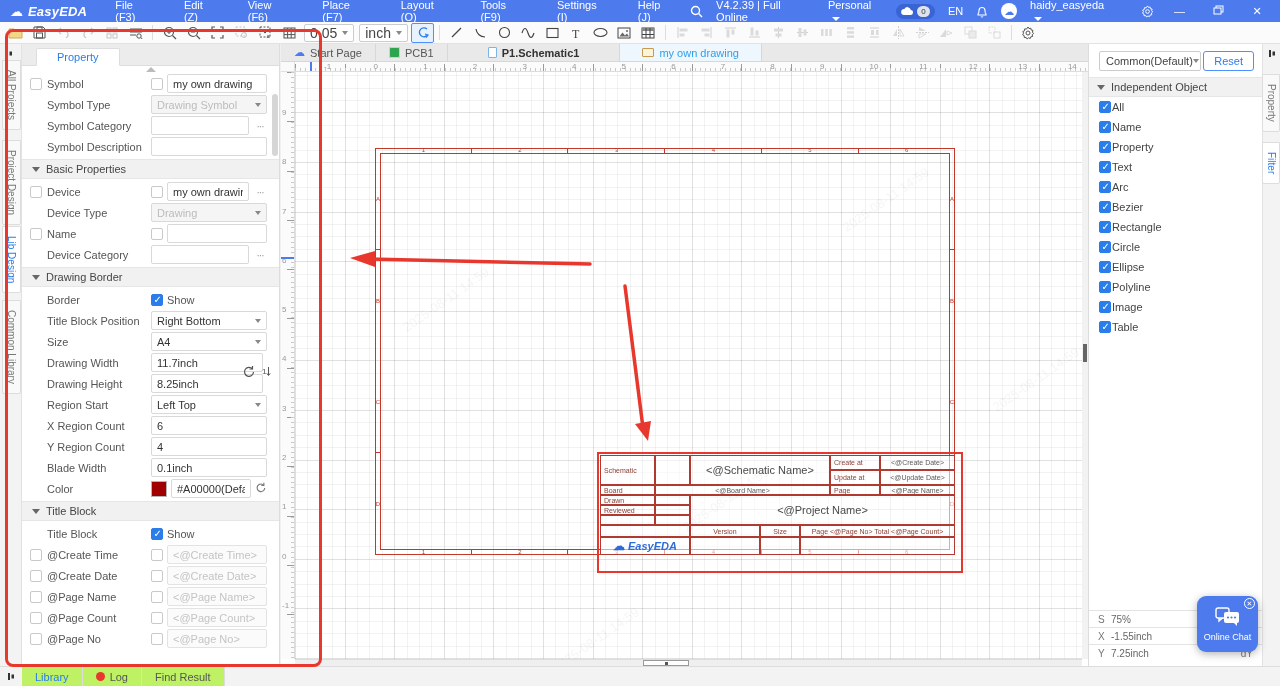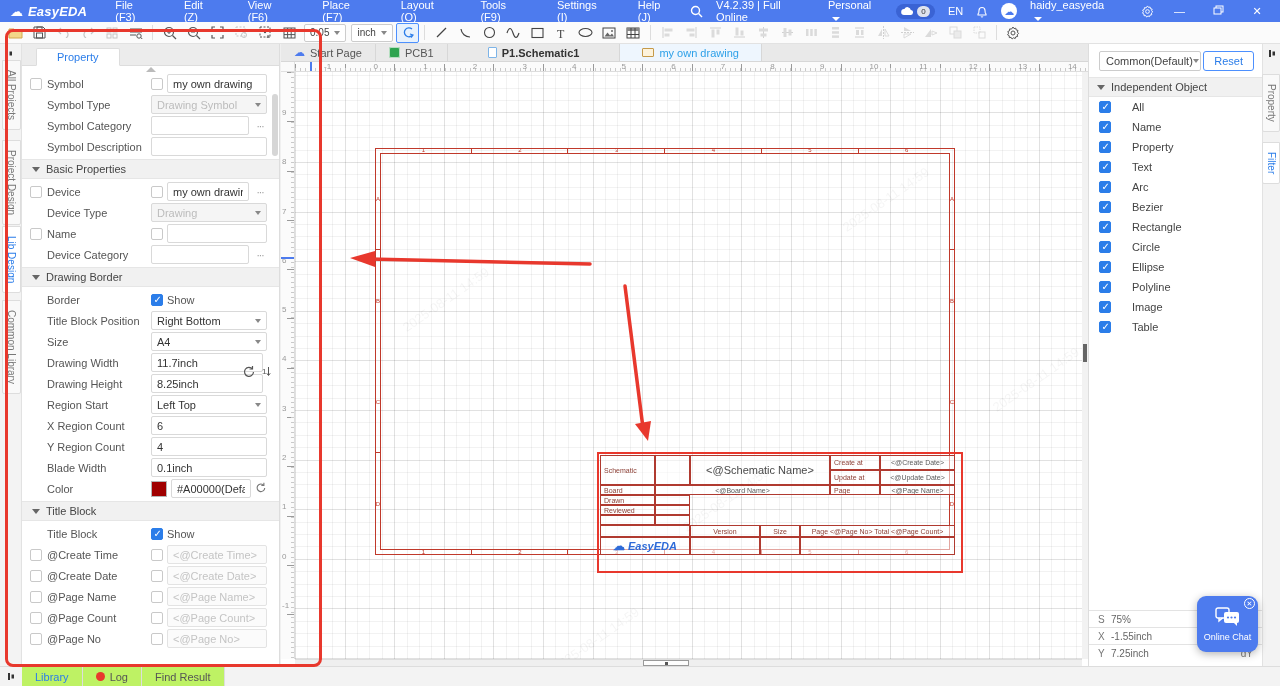--- a/index.html
+++ b/index.html
@@ -20,21 +20,21 @@
 .cloud-pill .zero { background:#dfe3ee; color:#333; border-radius:7px; min-width:13px; height:11px; font-size:8px; display:flex; align-items:center; justify-content:center; padding:0 2px; }
 .avatar { width:16px; height:16px; border-radius:50%; background:#fff; color:#4d7bee; display:flex; align-items:center; justify-content:center; font-size:10px; }
 .win-btn { width:26px; text-align:center; font-size:11px; }
 
 
 .toolbar { position:absolute; left:0; top:22px; right:0; height:22px; background:#fbfbfb; border-bottom:1px solid #e2e2e2; display:flex; align-items:center; padding:0 4px; gap:1px; z-index:35; }
 .tbtn { width:23px; height:20px; display:flex; align-items:center; justify-content:center; border-radius:2px; }
 .tbtn svg { display:block; }
 .tbtn.disabled { opacity:.32; }
 .tsep { width:1px; height:15px; background:#ddd; margin:0 4px; }
-.tselect { height:18px; border:1px solid #ccc; border-radius:2px; background:#fff; font-size:10px; color:#444; display:flex; align-items:center; padding:0 5px; gap:5px; margin:0 2px; }
+.tselect { height:18px; border:1px solid #ccc; border-radius:2px; background:#fff; font-size:14px; color:#444; display:flex; align-items:center; padding:0 5px; gap:5px; margin:0 2px; }
 .caret-g { width:0; height:0; border-left:3.5px solid transparent; border-right:3.5px solid transparent; border-top:4px solid #888; display:inline-block; }
 .active-tool { border:1px solid #4d90fe; background:#e8f2fd; }
 
 
 .left-rail { position:absolute; left:0; top:44px; width:22px; bottom:20px; background:#f3f3f3; border-right:1px solid #e2e2e2; z-index:5; }
 .vtab { position:absolute; left:2px; width:19px; writing-mode:vertical-rl; display:flex; align-items:center; justify-content:center; background:#f9f9f9; border:1px solid #ddd; font-size:10px; color:#777; padding:9px 0; border-radius:0 0 2px 2px; }
 .vtab.active { color:#2b7de9; background:#fff; }
 .pin-ic { position:absolute; left:5px; top:4px; }
 
 
@@ -130,21 +130,21 @@
 .ann-rect-tblock { position:absolute; left:302px; top:380px; width:366px; height:121px; border:2px solid #e8382d; z-index:20; pointer-events:none; }
 .ann-svg { position:absolute; left:0; top:0; width:100%; height:100%; z-index:21; pointer-events:none; }
 .watermark { position:absolute; color:rgba(0,0,0,.045); font-size:13px; transform:rotate(-35deg); z-index:2; pointer-events:none; white-space:nowrap; }
 
 
 .right-panel { position:absolute; right:18px; top:44px; width:174px; bottom:20px; background:#fff; border-left:1px solid #ddd; z-index:5; }
 .rp-head { display:flex; align-items:center; justify-content:space-between; padding:7px 8px 6px 10px; }
 .rp-select { width:102px; height:20px; border:1px solid #ccc; border-radius:2px; background:#fff; display:flex; align-items:center; justify-content:space-between; padding:0 6px; color:#444; }
 .reset-btn { height:20px; border:1px solid #4d90fe; border-radius:3px; color:#2b7de9; background:#fff; padding:0 10px; display:flex; align-items:center; font-size:11px; }
 .rp-section { height:20px; background:#f1f1f1; border-top:1px solid #e6e6e6; border-bottom:1px solid #e6e6e6; display:flex; align-items:center; gap:6px; padding:0 8px; color:#444; }
-.frow { display:flex; align-items:center; gap:21px; height:20px; padding:0 10px; }
+.frow { display:flex; align-items:center; gap:1px; height:20px; padding:0 10px; }
 .frow-label { color:#444; }
 .status-box { position:absolute; left:0; right:0; bottom:5px; background:#fff; font-size:10px; color:#666; }
 .srow { display:flex; align-items:center; height:17px; border-top:1px solid #e3e3e3; padding:0 9px; }
 .srow .k { width:13px; color:#777; }
 .srow .v { flex:1; }
 .srow .r { color:#777; }
 
 
 .right-rail { position:absolute; right:0; top:44px; width:18px; bottom:20px; background:#f3f3f3; border-left:1px solid #e2e2e2; z-index:5; }
 .right-rail .vtab { left:-1px; width:18px; }
@@ -856,20 +856,21 @@
         <span class="tb-cell left" style="left:0;top:30px;width:55px;height:10px">Board</span>
         <span class="tb-cell val" style="left:55px;top:30px;width:175px;height:10px">&lt;@Board Name&gt;</span>
         <span class="tb-cell left" style="left:230px;top:30px;width:50px;height:10px">Page</span>
         <span class="tb-cell val" style="left:280px;top:30px;width:75px;height:10px">&lt;@Page Name&gt;</span>
         <span class="tb-cell left" style="left:0;top:40px;width:55px;height:10px">Drawn</span>
         <span class="tb-cell" style="left:55px;top:40px;width:35px;height:10px"></span>
         <span class="tb-cell left" style="left:0;top:50px;width:55px;height:10px">Reviewed</span>
         <span class="tb-cell" style="left:55px;top:50px;width:35px;height:10px"></span>
         <span class="tb-cell" style="left:0;top:60px;width:55px;height:10px"></span>
         <span class="tb-cell" style="left:55px;top:60px;width:35px;height:10px"></span>
+        <span class="tb-cell big" style="left:90px;top:40px;width:265px;height:30px">&lt;@Project Name&gt;</span>
         <span class="tb-cell" style="left:0;top:70px;width:90px;height:12px"></span>
         <span class="tb-cell" style="left:90px;top:70px;width:70px;height:12px">Version</span>
         <span class="tb-cell" style="left:160px;top:70px;width:40px;height:12px">Size</span>
         <span class="tb-cell" style="left:200px;top:70px;width:155px;height:12px">Page &lt;@Page No&gt; Total &lt;@Page Count&gt;</span>
         <span class="tb-cell" style="left:0;top:82px;width:90px;height:18px">
             <span class="tb-logo">
               <span class="cloud-glyph">☁</span>
               <span>EasyEDA</span>
             </span>
           </span>

